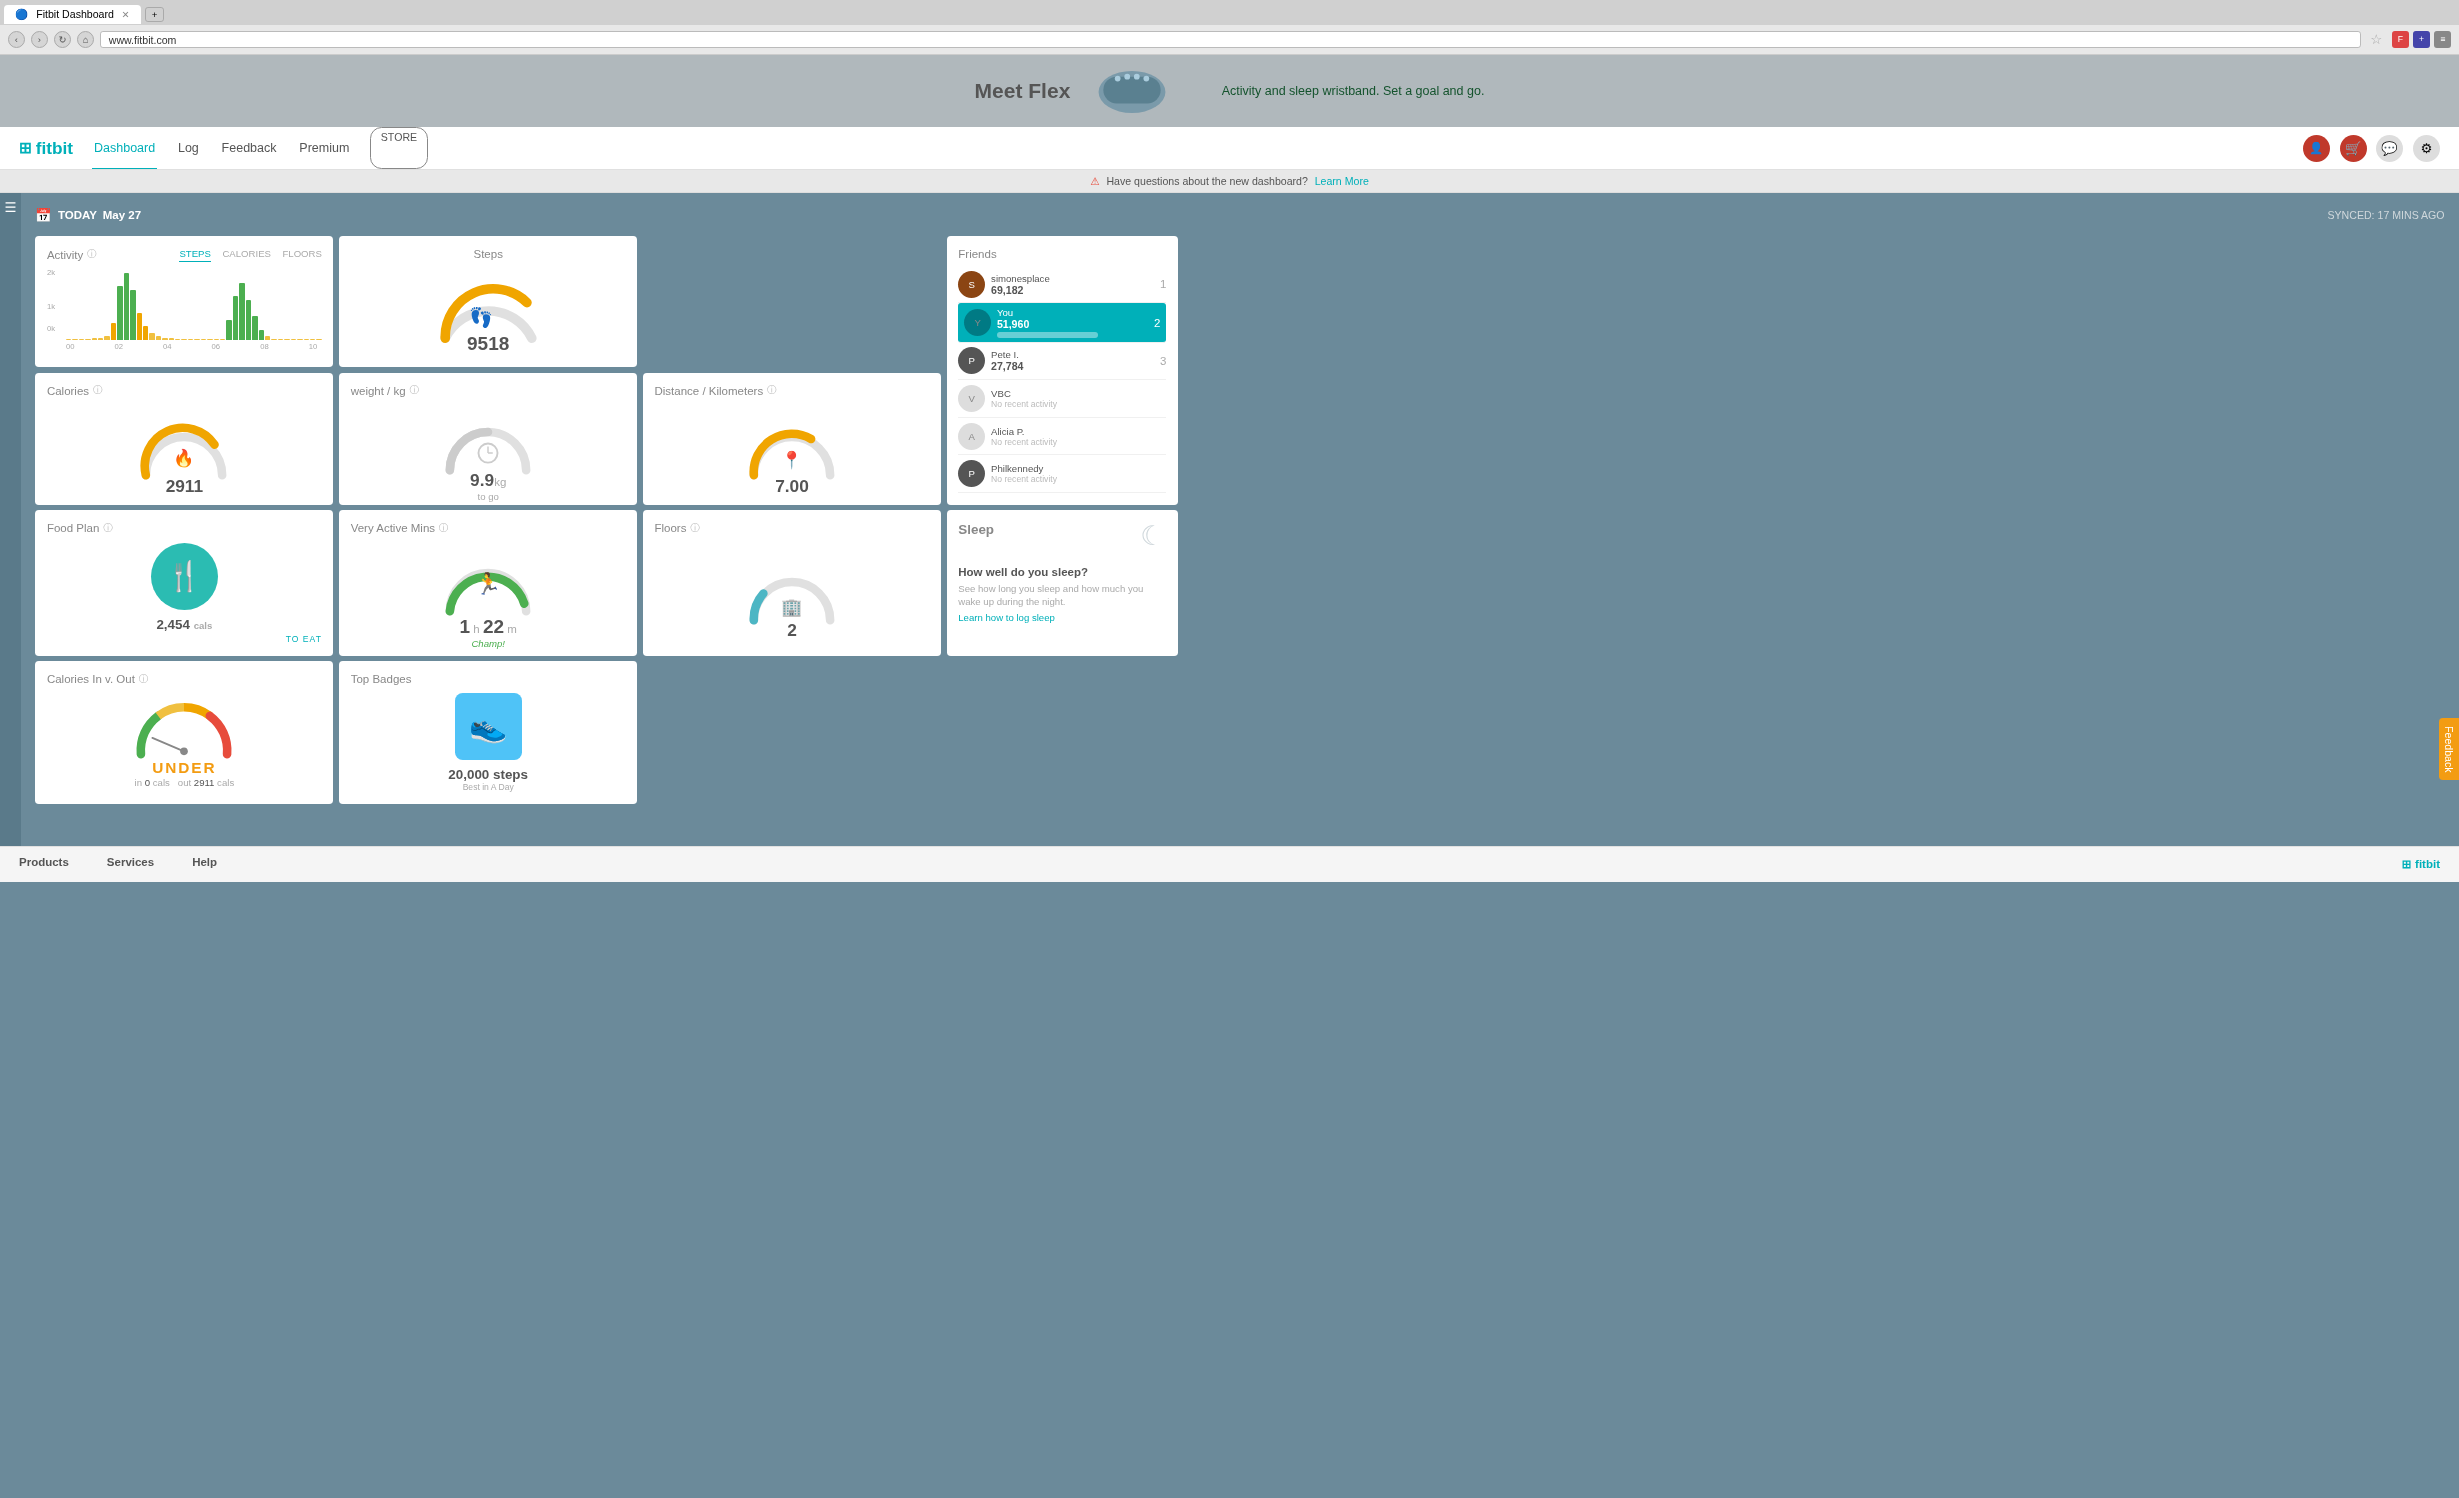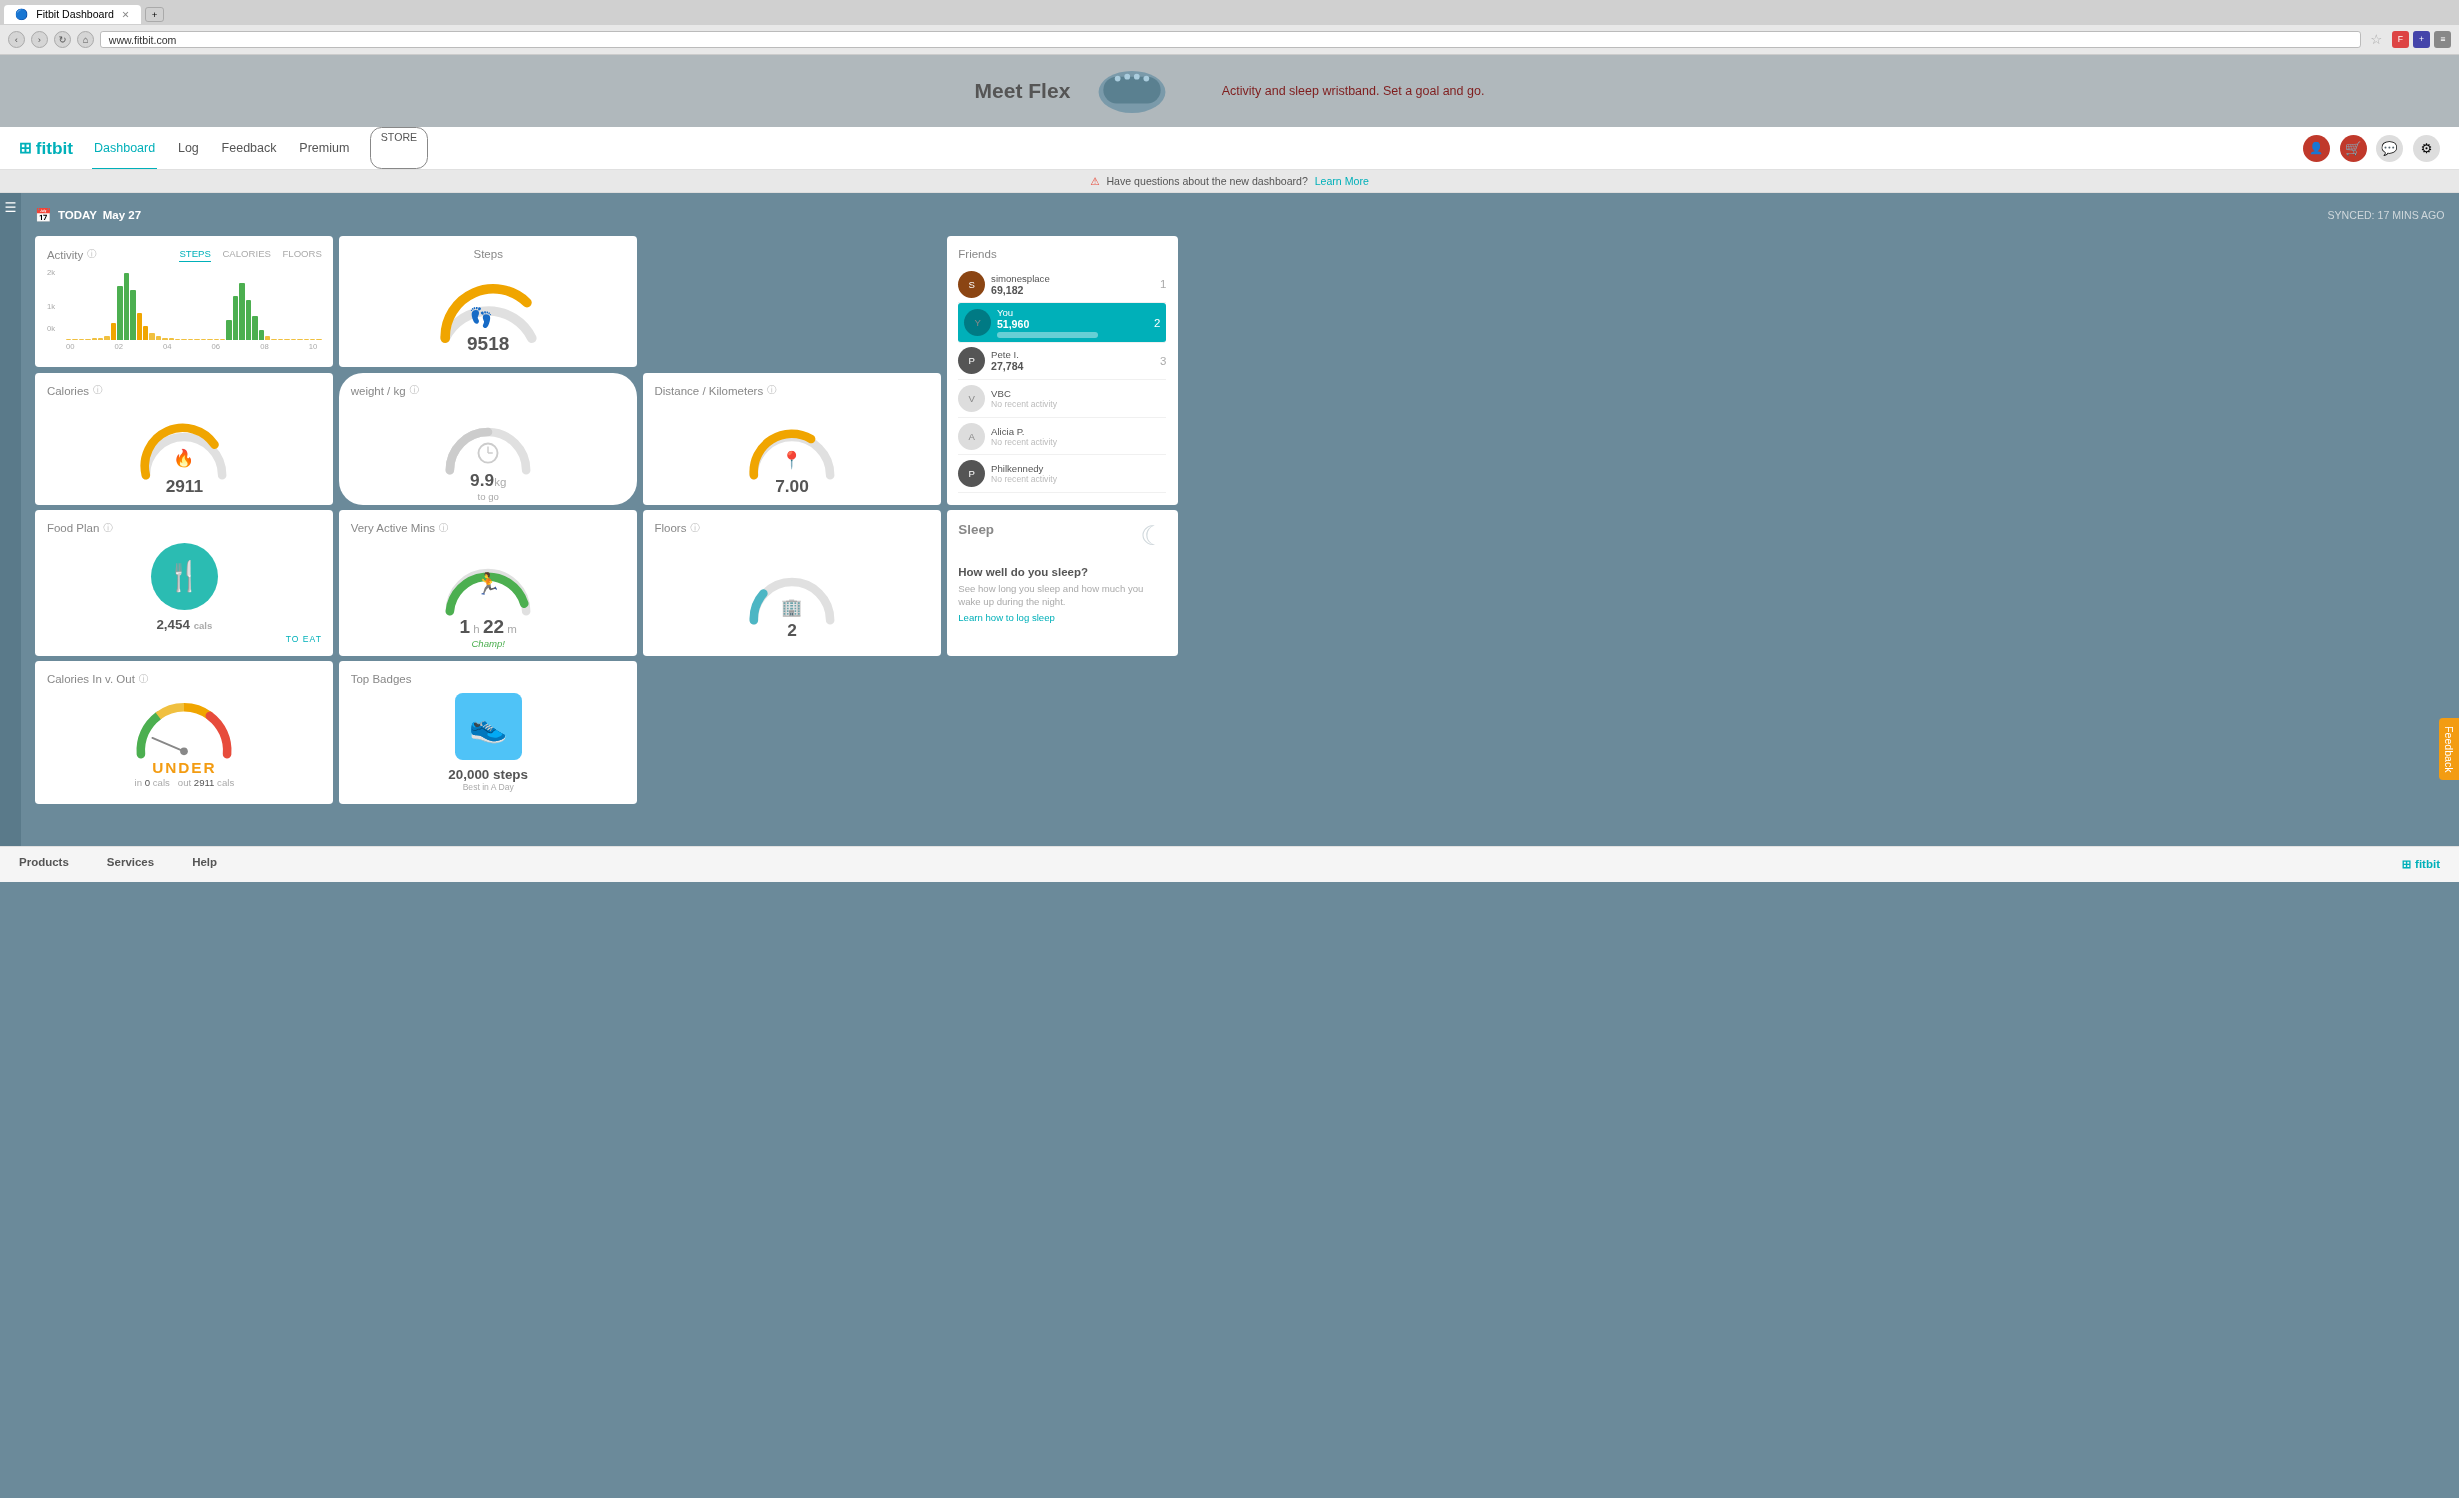--- a/index.html
+++ b/index.html
@@ -11,21 +11,21 @@
     .browser-tab { background: white; padding: 2.9px 11.5px; border-radius: 3.8px 3.8px 0 0; font-size: 10.6px; display: flex; align-items: center; gap: 7.7px; }
     .browser-tab-close { color: #888; cursor: pointer; font-size: 9.6px; }
     .browser-controls { display: flex; align-items: center; padding: 3.8px 7.7px; gap: 5.8px; background: #e8e8e8; height: 29px; }
     .browser-btn { width: 17.3px; height: 17.3px; border-radius: 50%; border: 1px solid #aaa; background: #d5d5d5; display: flex; align-items: center; justify-content: center; font-size: 9.6px; cursor: pointer; color: #555; }
     .browser-url { flex: 1; background: white; border: 1px solid #bbb; border-radius: 2.9px; padding: 1.9px 7.7px; font-size: 10.6px; color: #333; }
     .browser-star { font-size: 13.4px; color: #aaa; margin-left: 3.8px; }
 
     
     .meet-flex-banner { background: #b0b8bc; display: flex; align-items: center; justify-content: center; padding: 9.6px 19px; height: 72px; position: relative; overflow: hidden; }
     .meet-flex-title { font-size: 21px; color: #555; font-weight: bold; margin-right: 19px; }
-    .meet-flex-desc { font-size: 12.5px; color: #7f1d1d; margin-left: 32px; }
+    .meet-flex-desc { font-size: 12.5px; color: #14532d; margin-left: 32px; }
 
     
     .navbar { background: white; display: flex; align-items: center; padding: 0 19px; height: 43px; border-bottom: 1px solid #e0e0e0; }
     .fitbit-logo { display: flex; align-items: center; gap: 3.8px; color: #00b0b9; font-weight: bold; font-size: 17.3px; margin-right: 19px; }
     .logo-icon { color: #00b0b9; font-size: 15.4px; }
     .nav-links { display: flex; gap: 19px; flex: 1; }
     .nav-link { font-size: 12.5px; color: #555; text-decoration: none; padding: 13.4px 1.9px; cursor: pointer; }
     .nav-link.active { color: #00b0b9; border-bottom: 1.9px solid #00b0b9; }
     .nav-store { border: 1px solid #888; border-radius: 11.5px; padding: 2.9px 9.6px; font-size: 10.6px; color: #555; cursor: pointer; }
     .nav-icons { display: flex; gap: 9.6px; align-items: center; }
@@ -84,21 +84,21 @@
     .friend-name { font-size: 9.6px; color: #555; }
     .friend-steps { font-size: 10.6px; font-weight: bold; color: #555; }
     .friend-rank { font-size: 11.5px; color: #aaa; min-width: 13.4px; text-align: right; }
     .friend-item.you { background: #00b0b9; border-radius: 2.9px; padding: 3.8px 5.8px; }
     .friend-item.you .friend-name, .friend-item.you .friend-steps, .friend-item.you .friend-rank { color: white; }
     .friend-steps-bar { height: 5.8px; background: rgba(255,255,255,0.4); border-radius: 2.9px; margin-top: 1.9px; width: 70%; }
     .no-activity { font-size: 8.6px; color: #bbb; }
 
     
     .cal-card { grid-column: 1; grid-row: 2; }
-    .weight-card { grid-column: 2; grid-row: 2; border-radius: 24px; }
+    .weight-card { grid-column: 2; grid-row: 2; }
     .distance-card { grid-column: 3; grid-row: 2; }
 
     
     .food-card { grid-column: 1; grid-row: 3; }
     .vam-card { grid-column: 2; grid-row: 3; }
     .floors-card { grid-column: 3; grid-row: 3; }
     .sleep-card { grid-column: 4; grid-row: 3; }
 
     
     .calvo-card { grid-column: 1; grid-row: 4; }

